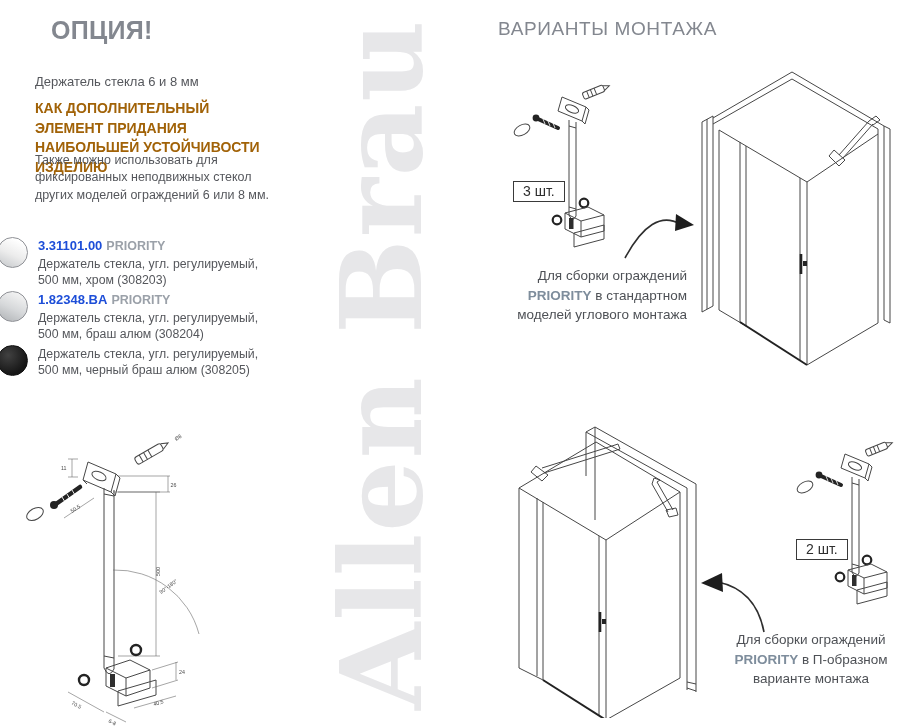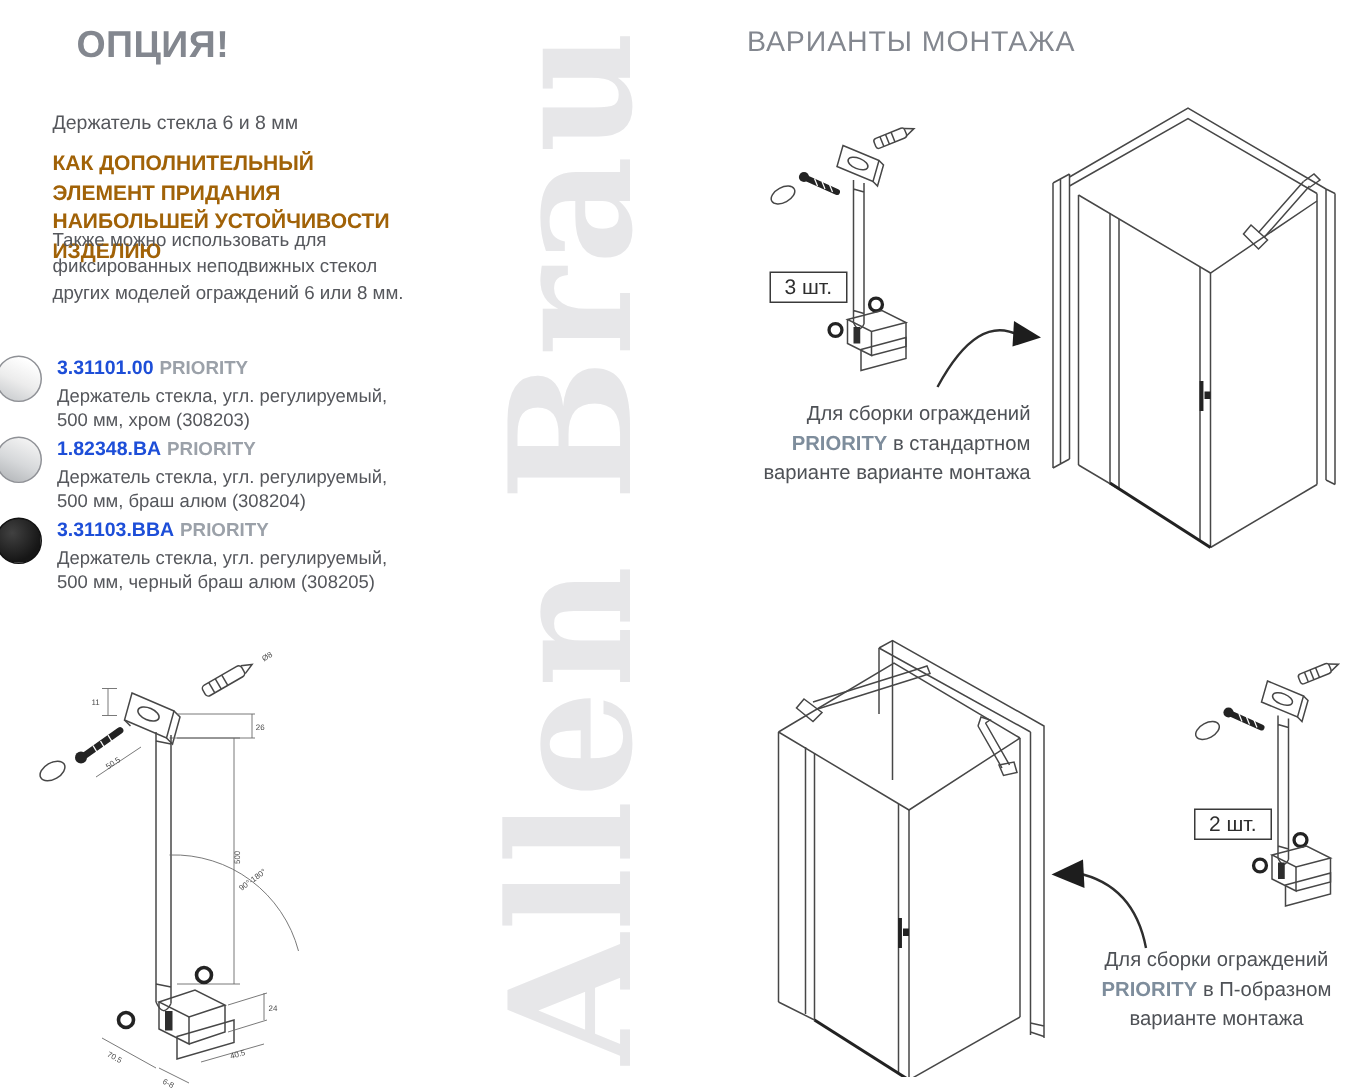--- a/index.html
+++ b/index.html
@@ -67,21 +67,20 @@
     <div class="product" style="top:54px;">
       <span class="swatch brushed"></span>
       <div class="ptext">
         <div><span class="pcode">1.82348.BA</span><span class="pseries">PRIORITY</span></div>
         <div class="pdesc">Держатель стекла, угл. регулируемый, 500 мм, браш алюм (308204)</div>
       </div>
     </div>
     <div class="product" style="top:108px;">
       <span class="swatch black"></span>
       <div class="ptext">
-        <div><span class="pcode">3.31103.BBA</span><span class="pseries">PRIORITY</span></div>
         <div class="pdesc">Держатель стекла, угл. регулируемый, 500 мм, черный браш алюм (308205)</div>
       </div>
     </div>
   </div>
 
   <svg class="abs z" style="left:18px;top:428px;" width="220" height="300" viewBox="0 0 220 300">
 
     <g class="ln" transform="translate(116,30) rotate(-30)">
       <rect x="0" y="0" width="30" height="8" rx="2.5"></rect>
       <line x1="6" y1="0" x2="6" y2="8"></line>
@@ -234,21 +233,21 @@
   </svg>
 
   <svg class="abs z" style="left:622px;top:198px;" width="72" height="62" viewBox="0 0 72 62">
     <path d="M3,60 Q 30,10 58,26" fill="none" stroke="#2e2e2e" stroke-width="1.6"></path>
     <polygon points="54,16 72,27 53,33" fill="#1d1d1d"></polygon>
   </svg>
 
   <div class="abs z caption" id="caption1">
     <span>Для сборки ограждений</span>
     <span class="brand">PRIORITY</span>
-    <span>в стандартном варианте варианте монтажа</span>
+    <span>в стандартном моделей углового монтажа</span>
   </div>
 
   <svg class="abs z" style="left:482px;top:418px;" width="225" height="300" viewBox="0 0 225 300">
     <g class="ln">
       <path d="M104,14 L113,9 L214,66 L214,266"></path>
       <path d="M104,14 L205,70 M205,70 L205,264"></path>
       <path d="M104,14 L104,58 M113,9 L113,102"></path>
       <path d="M205,264 L214,266 M205,270 L214,273 M205,264 L205,272 M214,266 L214,274"></path>
     </g>
     <g class="ln">

